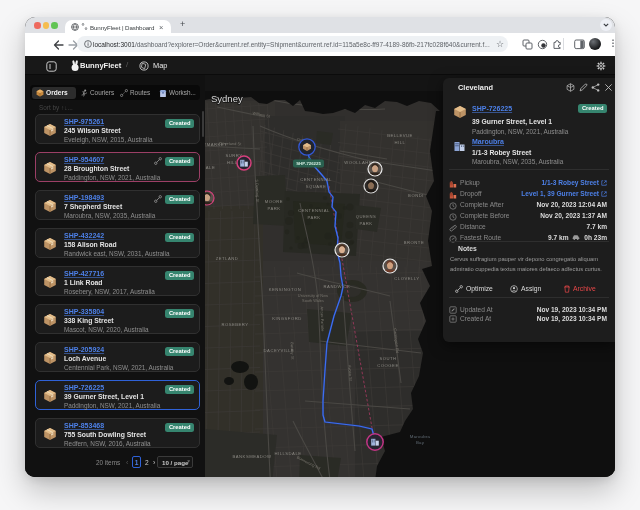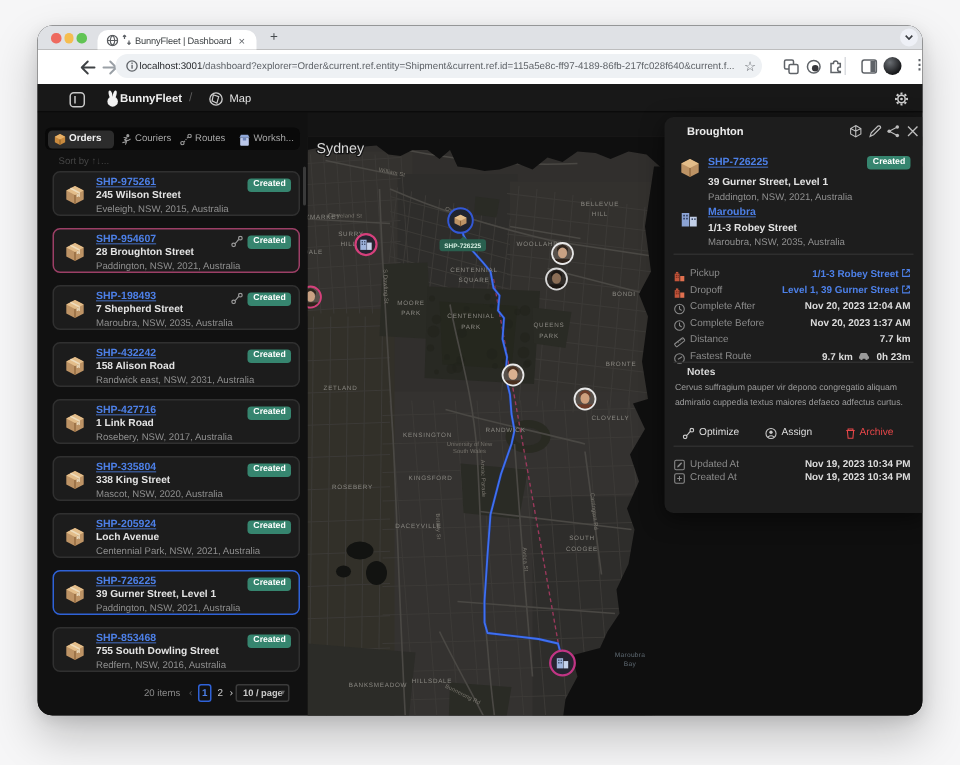--- a/index.html
+++ b/index.html
@@ -567,21 +567,21 @@
         <path d="M3.2 2.2 L6.8 3.4 L5.6 7.8 L2.4 6.2 Z" fill="none" stroke="#cccccc" stroke-width="0.8"></path>
       </svg>
       <span class="abs" style="left:128px;top:4.5px;font-size:7.4px;color:#e8e8e8;">Map</span>
       <svg class="abs" style="left:571px;top:4.5px" width="10" height="10" viewBox="0 0 11 11">
         <circle cx="5.5" cy="5.5" r="2.7" fill="none" stroke="#d0d0d0" stroke-width="1.1"></circle>
         <circle cx="5.5" cy="5.5" r="4" fill="none" stroke="#d0d0d0" stroke-width="1.5" stroke-dasharray="1.5 1.55" stroke-dashoffset="0.7"></circle>
         <circle cx="5.5" cy="5.5" r="1" fill="#d0d0d0"></circle>
       </svg>
     </div>
     <div class="abs" style="left:418px;top:22px;width:172px;height:264px;background:#1d1d1d;border-radius:6px 0 0 6px;box-shadow:0 4px 14px rgba(0,0,0,.5);z-index:40;">
-    <span class="abs" style="left:15px;top:5px;font-size:7.4px;font-weight:bold;color:#ececec;">Broughton</span>
+    <span class="abs" style="left:15px;top:5px;font-size:7.4px;font-weight:bold;color:#ececec;">Cleveland</span>
     <svg class="abs" style="left:123px;top:5px" width="9" height="9" viewBox="0 0 10 10">
           <path d="M5 0.8 L8.8 3 V7 L5 9.2 L1.2 7 V3 Z M5 0.8 V5 M1.2 3 L5 5 L8.8 3 M5 9.2 V5" fill="none" stroke="#bdbdbd" stroke-width="0.8"></path>
         </svg>
     <svg class="abs" style="left:136px;top:5px" width="9" height="9" viewBox="0 0 10 10">
           <path d="M1.2 8.8 L2 6.2 L7 1.2 Q8.8 0.6 9 2.4 L3.8 7.6 Z" fill="none" stroke="#bdbdbd" stroke-width="0.9"></path>
         </svg>
     <svg class="abs" style="left:148px;top:5px" width="9" height="9" viewBox="0 0 10 10">
           <circle cx="8" cy="1.8" r="1.3" fill="#bdbdbd"></circle>
           <circle cx="2" cy="5" r="1.3" fill="#bdbdbd"></circle>
           <circle cx="8" cy="8.2" r="1.3" fill="#bdbdbd"></circle>

